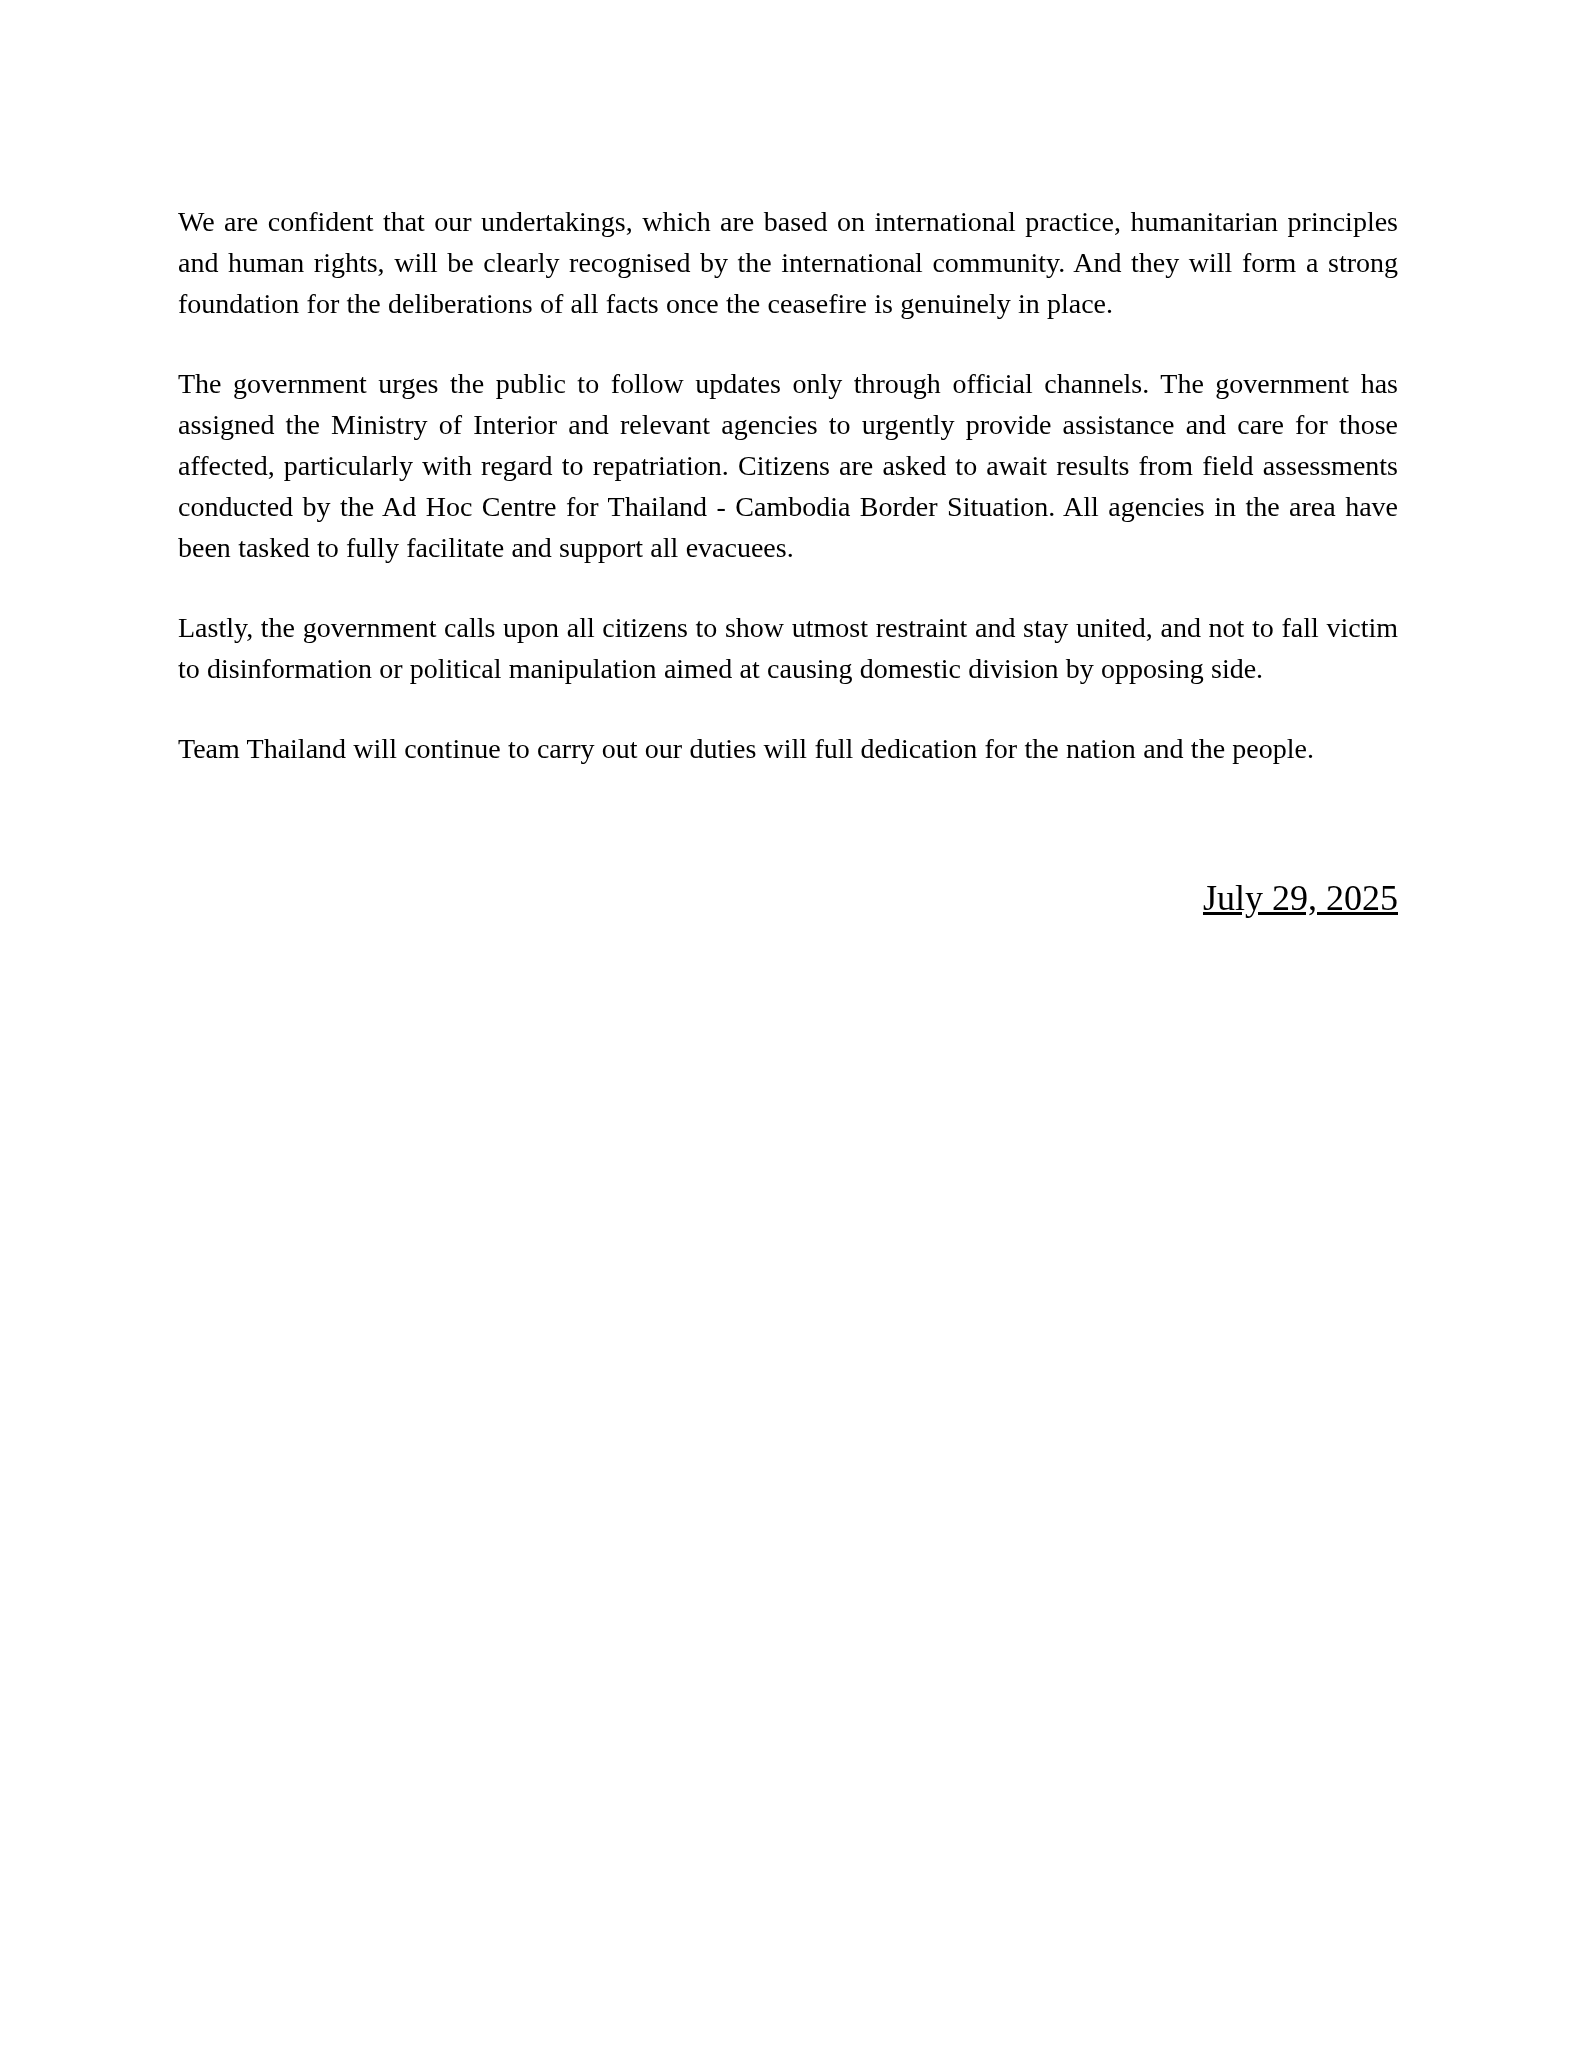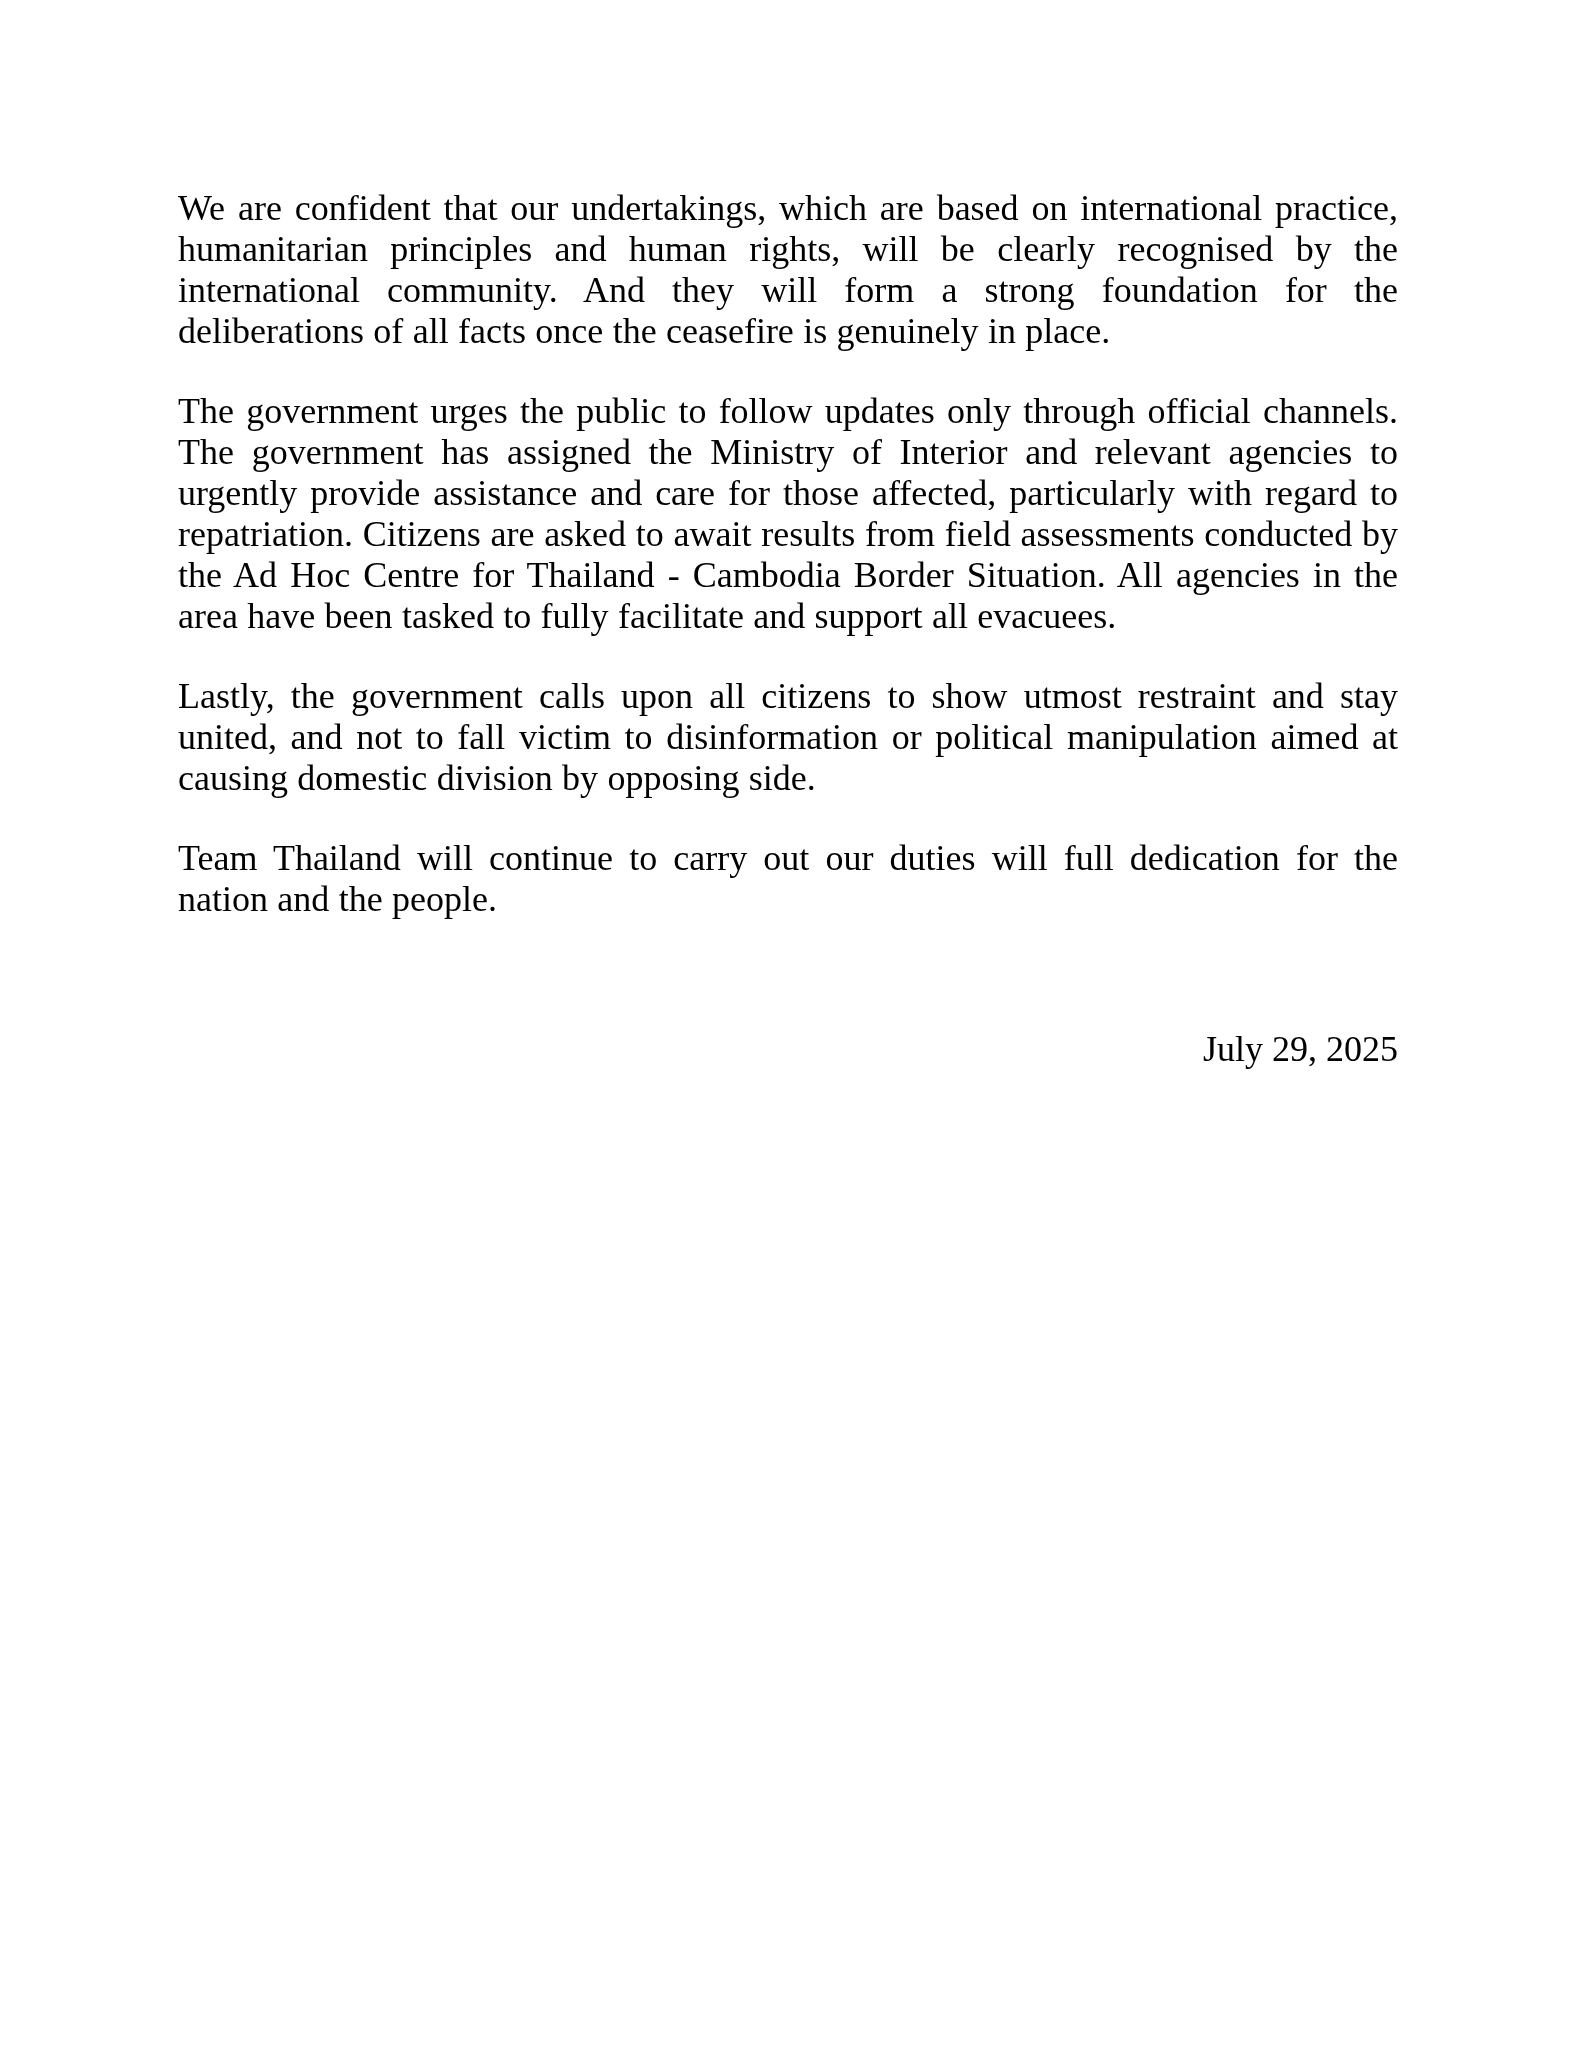--- a/index.html
+++ b/index.html
@@ -16,33 +16,34 @@
     font-family: "Liberation Serif", "DejaVu Serif", serif;
     color: #000000;
   }
   .content {
     position: absolute;
     left: 178px;
     top: 188px;
     width: 1220px;
   }
   .para {
-    margin: 0 0 39px 0;
-    font-size: 36px;
+    margin: 13px 0 39px 0;
+    font-size: 28px;
     line-height: 41px;
     text-align: justify;
     text-justify: inter-word;
     word-spacing: 0.01em;
     hyphens: none;
   }
   .date-line {
     margin: 109px 0 0 0;
     font-size: 36px;
     line-height: 41px;
     text-align: right;
+    text-decoration: underline;
   }
 </style>
 </head>
 <body>
 
 <div class="page">
   <div class="content">
     <p class="para">We are confident that our undertakings, which are based on international practice, humanitarian principles and human rights, will be clearly recognised by the international community. And they will form a strong foundation for the deliberations of all facts once the ceasefire is genuinely in place.</p>
     <p class="para">The government urges the public to follow updates only through official channels. The government has assigned the Ministry of Interior and relevant agencies to urgently provide assistance and care for those affected, particularly with regard to repatriation. Citizens are asked to await results from field assessments conducted by the Ad Hoc Centre for Thailand - Cambodia Border Situation. All agencies in the area have been tasked to fully facilitate and support all evacuees.</p>
     <p class="para">Lastly, the government calls upon all citizens to show utmost restraint and stay united, and not to fall victim to disinformation or political manipulation aimed at causing domestic division by opposing side.</p>

